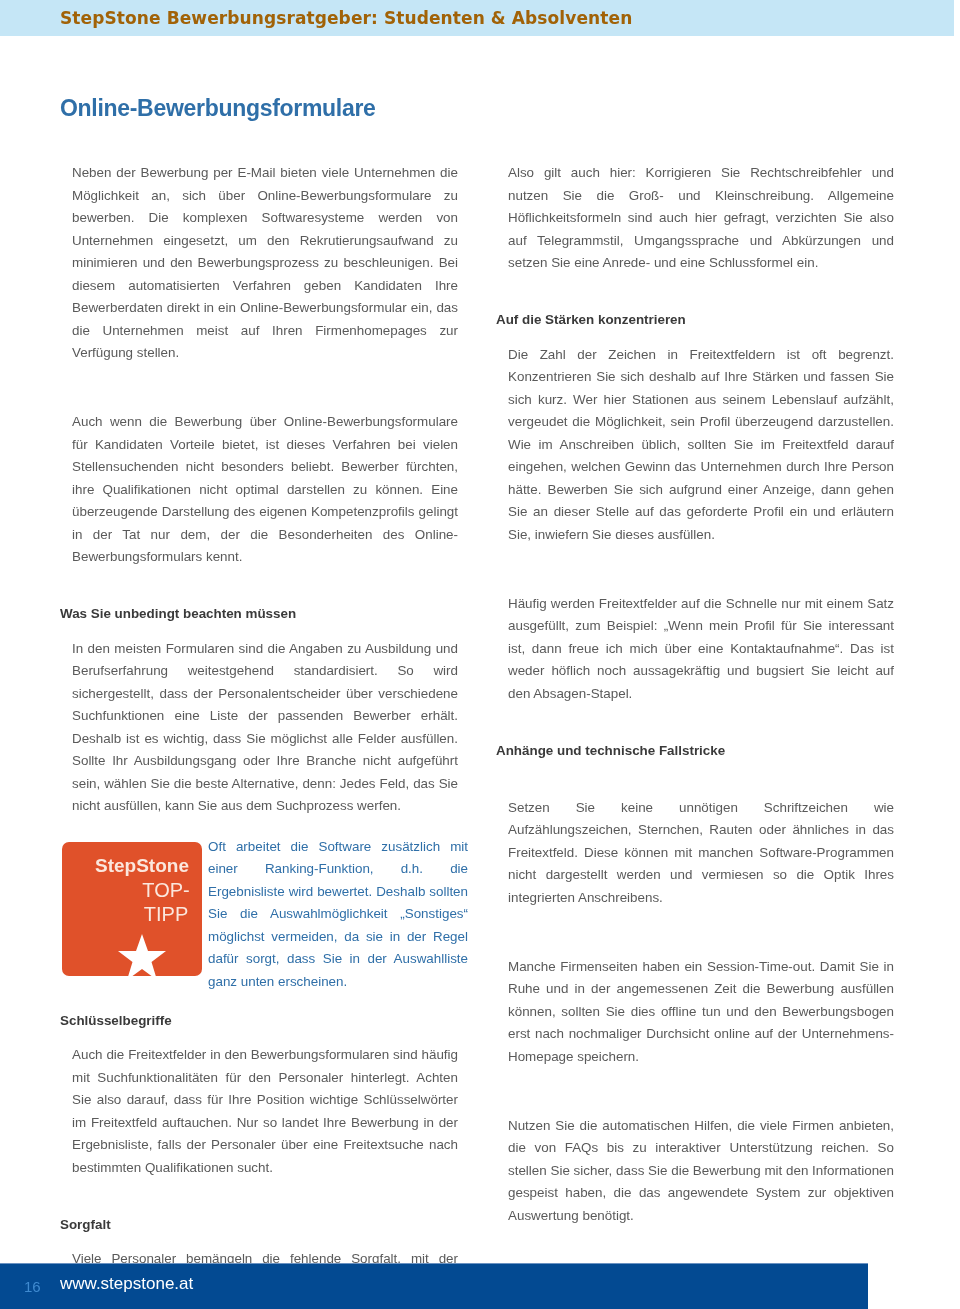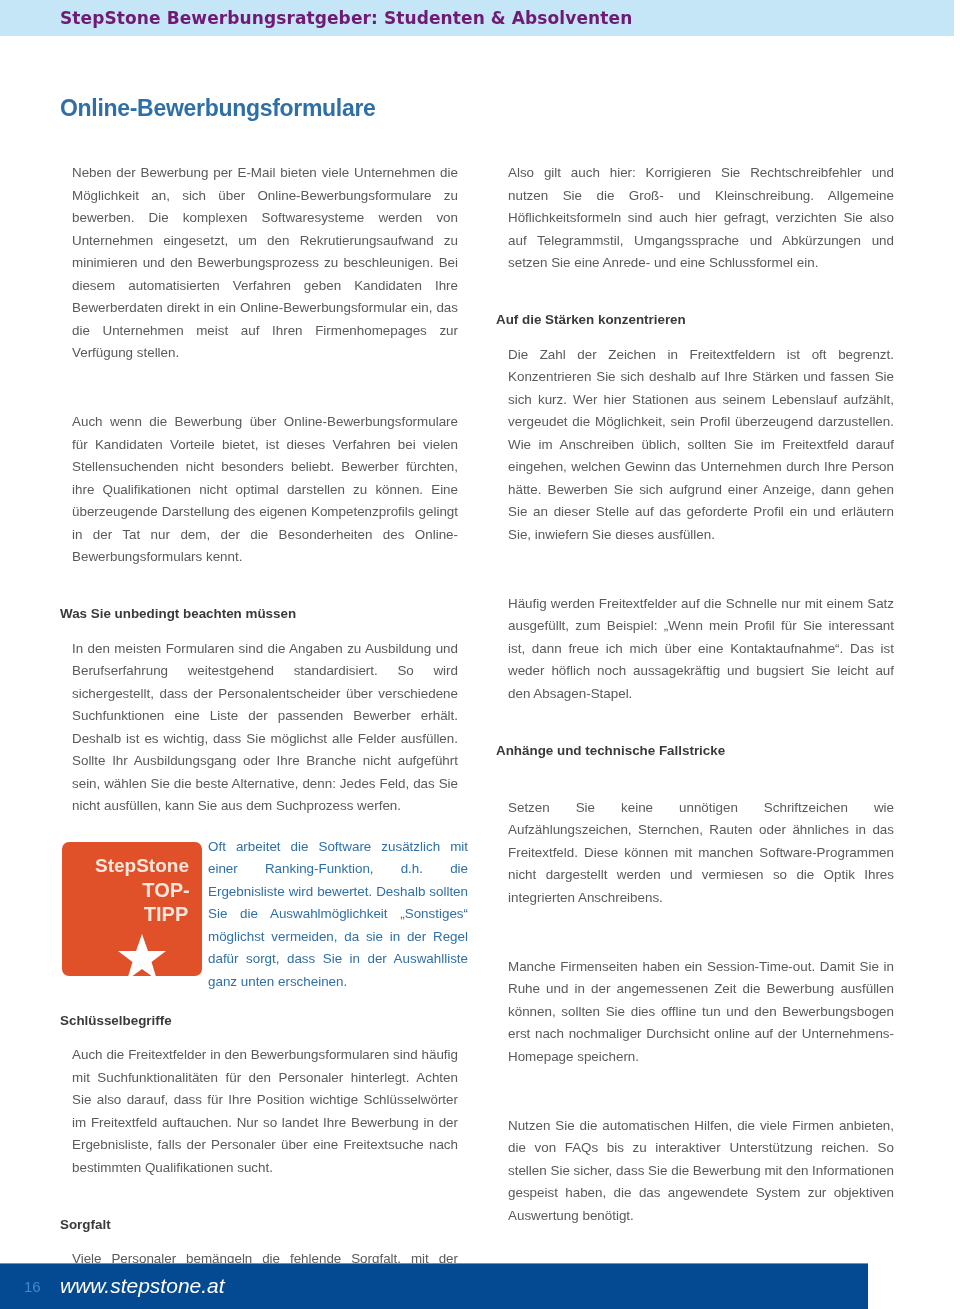--- a/index.html
+++ b/index.html
@@ -4,56 +4,56 @@
   <style>
     html, body { margin: 0; padding: 0; }
     body {
       width: 960px; height: 1309px; background: #ffffff; position: relative; overflow: hidden;
       font-family: "Liberation Sans", "DejaVu Sans", sans-serif; color: #5a5a5a;
     }
     .header-band {
       position: absolute; left: 0; top: 0; width: 954px; height: 36px; background: #c5e6f6;
     }
     .header-title {
-      position: absolute; left: 60px; top: 8px; font-size: 17px; font-weight: bold; color: #701a75;
+      position: absolute; left: 60px; top: 8px; font-size: 17px; font-weight: bold; color: #a16207;
       font-family: "DejaVu Sans", sans-serif; letter-spacing: 0.1px;
     }
     .page-title {
       position: absolute; left: 60px; top: 95px; font-size: 23px; color: #2f6fa8; font-weight: bold;
       letter-spacing: -0.3px;
     }
     .col { position: absolute; width: 410px; font-size: 13.4px; line-height: 22.5px; }
     .col-left { left: 60px; top: 150px; }
     .col-right { left: 496px; top: 150px; }
     .col p { margin: 12px; text-align: justify; }
     .col .gap { height: 22.5px; }
     .col h3 { margin: 0; font-size: 13.4px; font-weight: bold; color: #3a3a3a; line-height: 22.5px; }
     .tip {
       position: relative; height: 180px; margin-top: 0;
     }
     .tip-badge {
       position: absolute; left: 2px; top: 12px; width: 120px; height: 134px; background: #e0512a;
       border-radius: 7px; color: #fff; text-align: center; padding-left: 20px;
     }
     .tip-badge .b1 { display: block; font-size: 19px; font-weight: bold; margin-top: 12px; line-height: 24px; color: #fbe7dd; }
-    .tip-badge .b2 { display: block; font-size: 20px; font-weight: bold; line-height: 24px; color: #fbe7dd; margin-left: 48px; }
+    .tip-badge .b2 { display: block; font-size: 20px; font-weight: normal; line-height: 24px; color: #fbe7dd; margin-left: 48px; }
     .tip-badge svg { display: block; margin: 6px auto 0; }
     .tip-text {
       position: absolute; left: 148px; top: 6px; width: 260px; color: #2f6fa8; text-align: justify;
       font-size: 13.4px; line-height: 22.5px;
     }
     .footer-band {
       position: absolute; left: 0; top: 1263px; width: 868px; height: 46px; background: #034a92;
       border-top: 1px solid #6a92c2;
     }
     .page-number {
       position: absolute; left: 24px; top: 14px; font-size: 15px; color: #3f8ad0;
     }
     .footer-url {
-      position: absolute; left: 60px; top: 10px; font-size: 21px; color: #ffffff; font-style: italic;
+      position: absolute; left: 60px; top: 10px; font-size: 17px; color: #ffffff;
     }
   </style>
 </head>
 <body>
 
 <div class="header-band">
   <div class="header-title">StepStone Bewerbungsratgeber: Studenten &amp; Absolventen</div>
 </div>
 
 <h1 class="page-title" style="margin:0;">Online-Bewerbungsformulare</h1>

